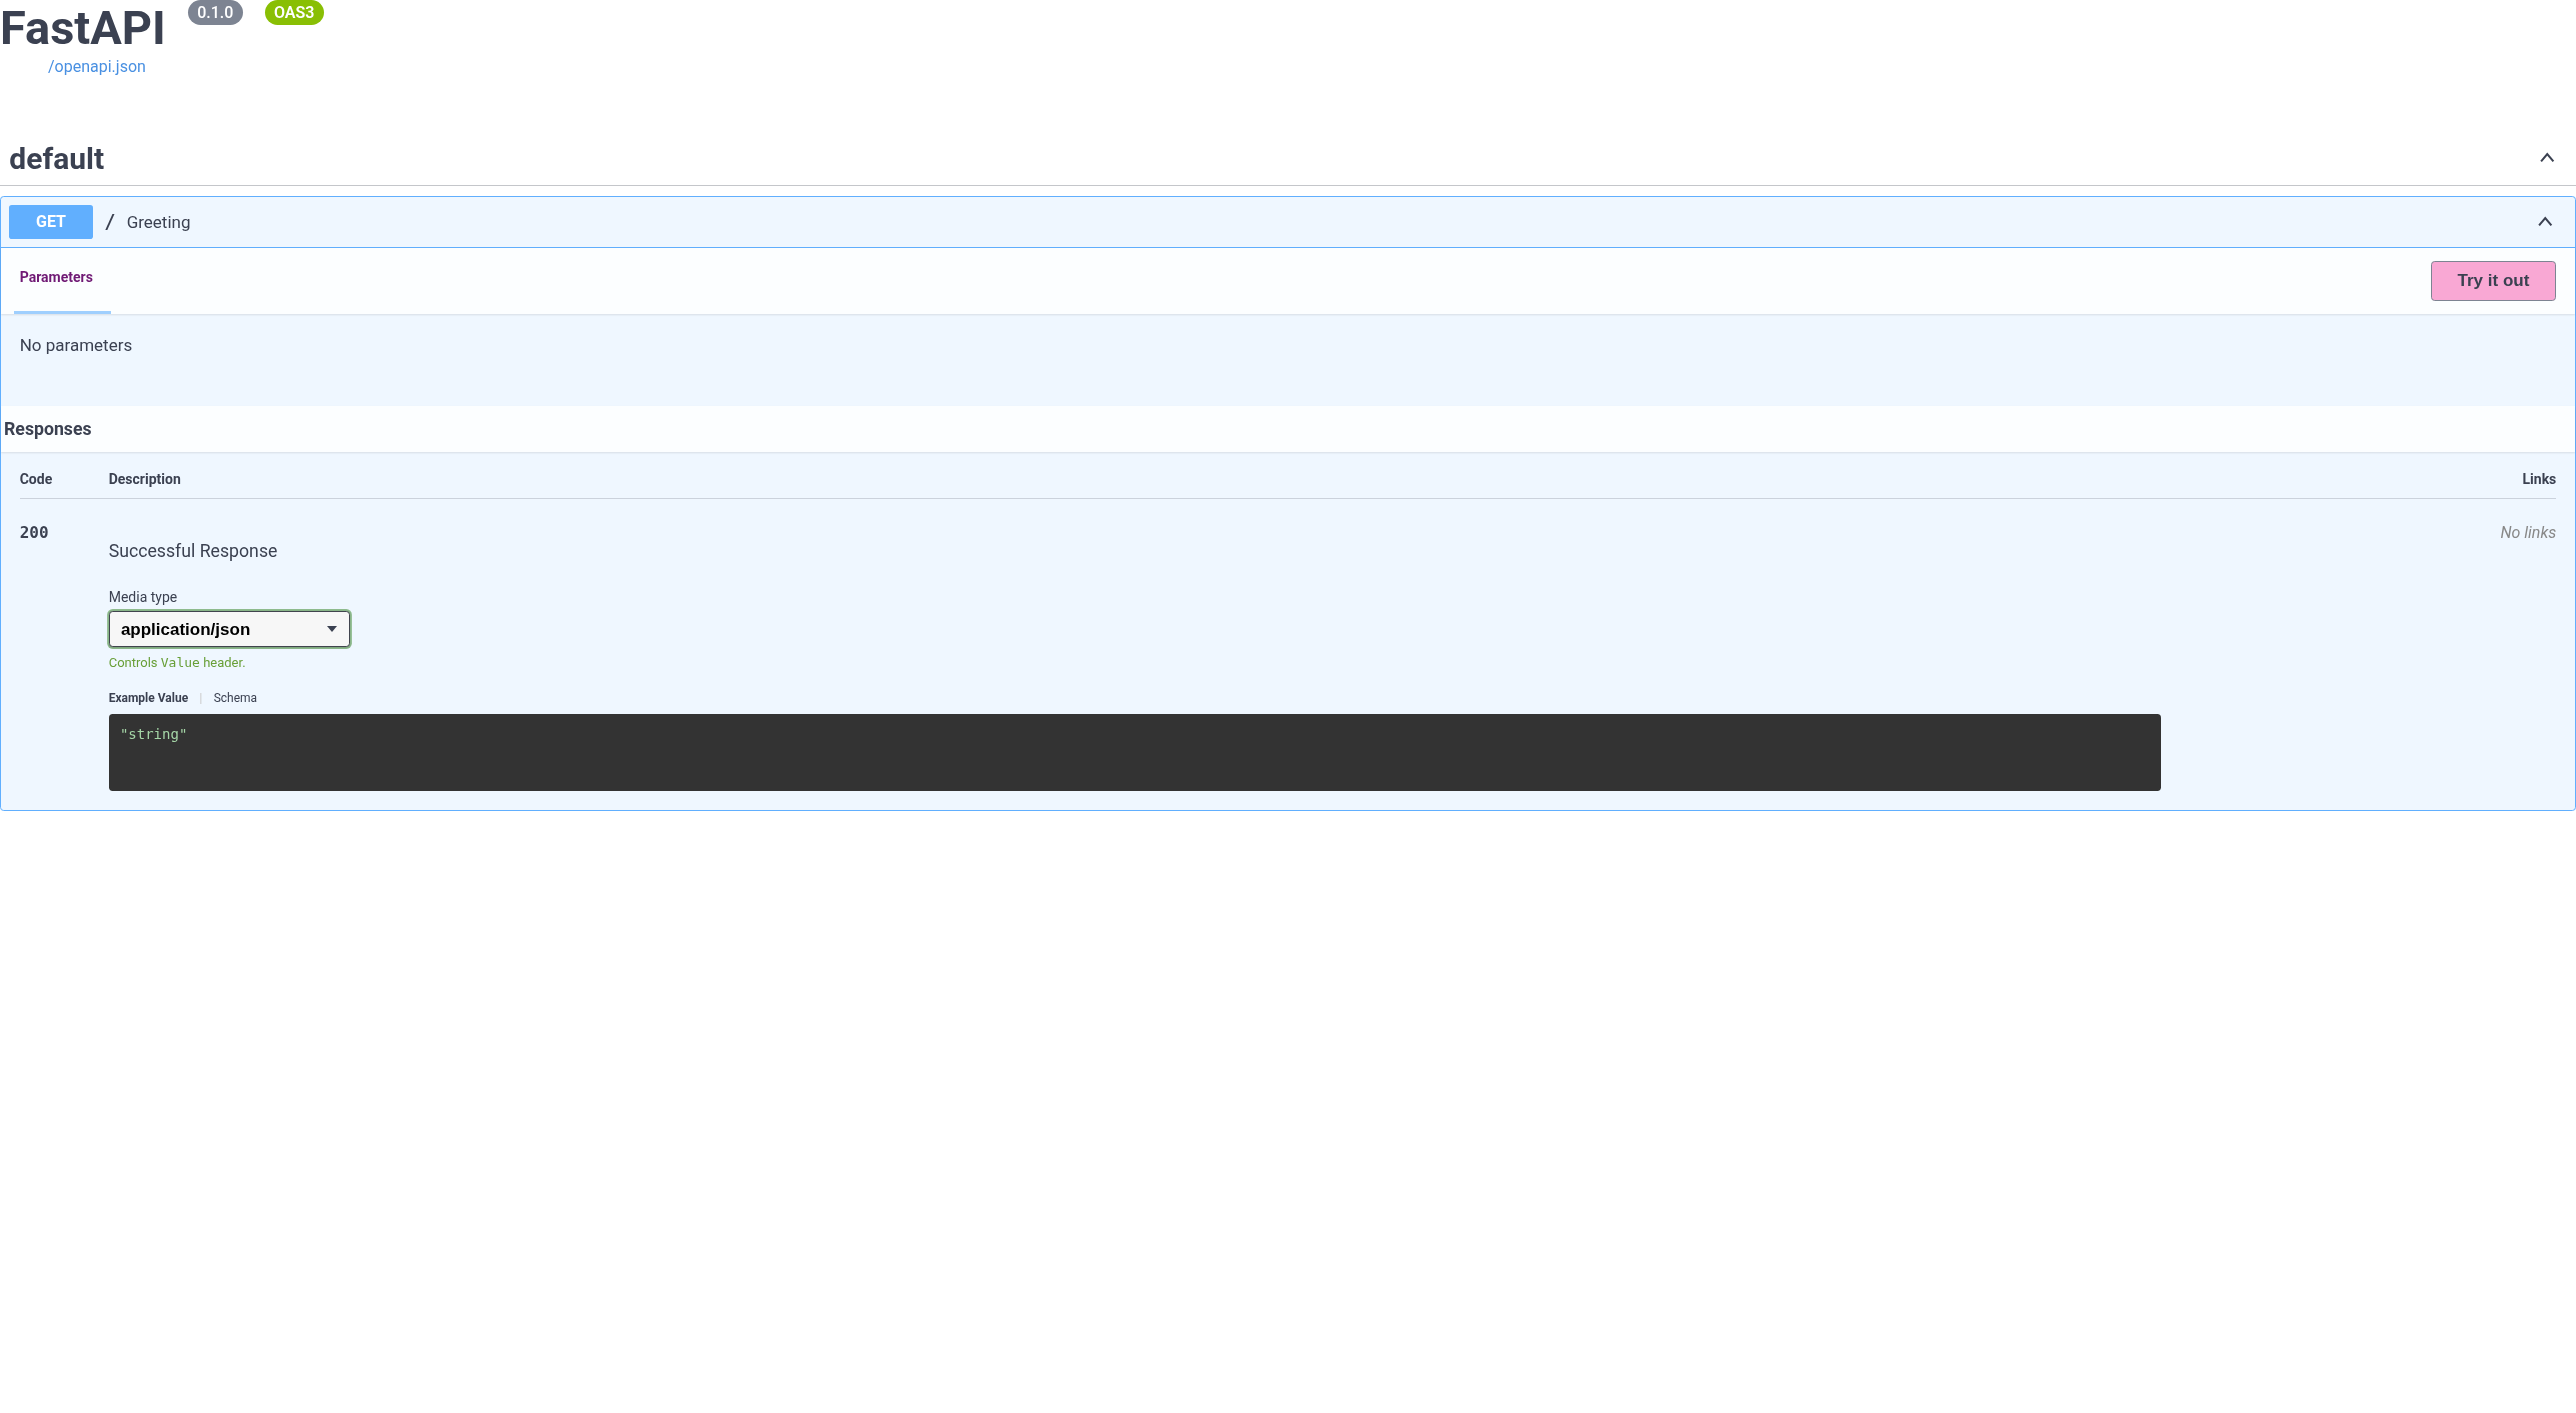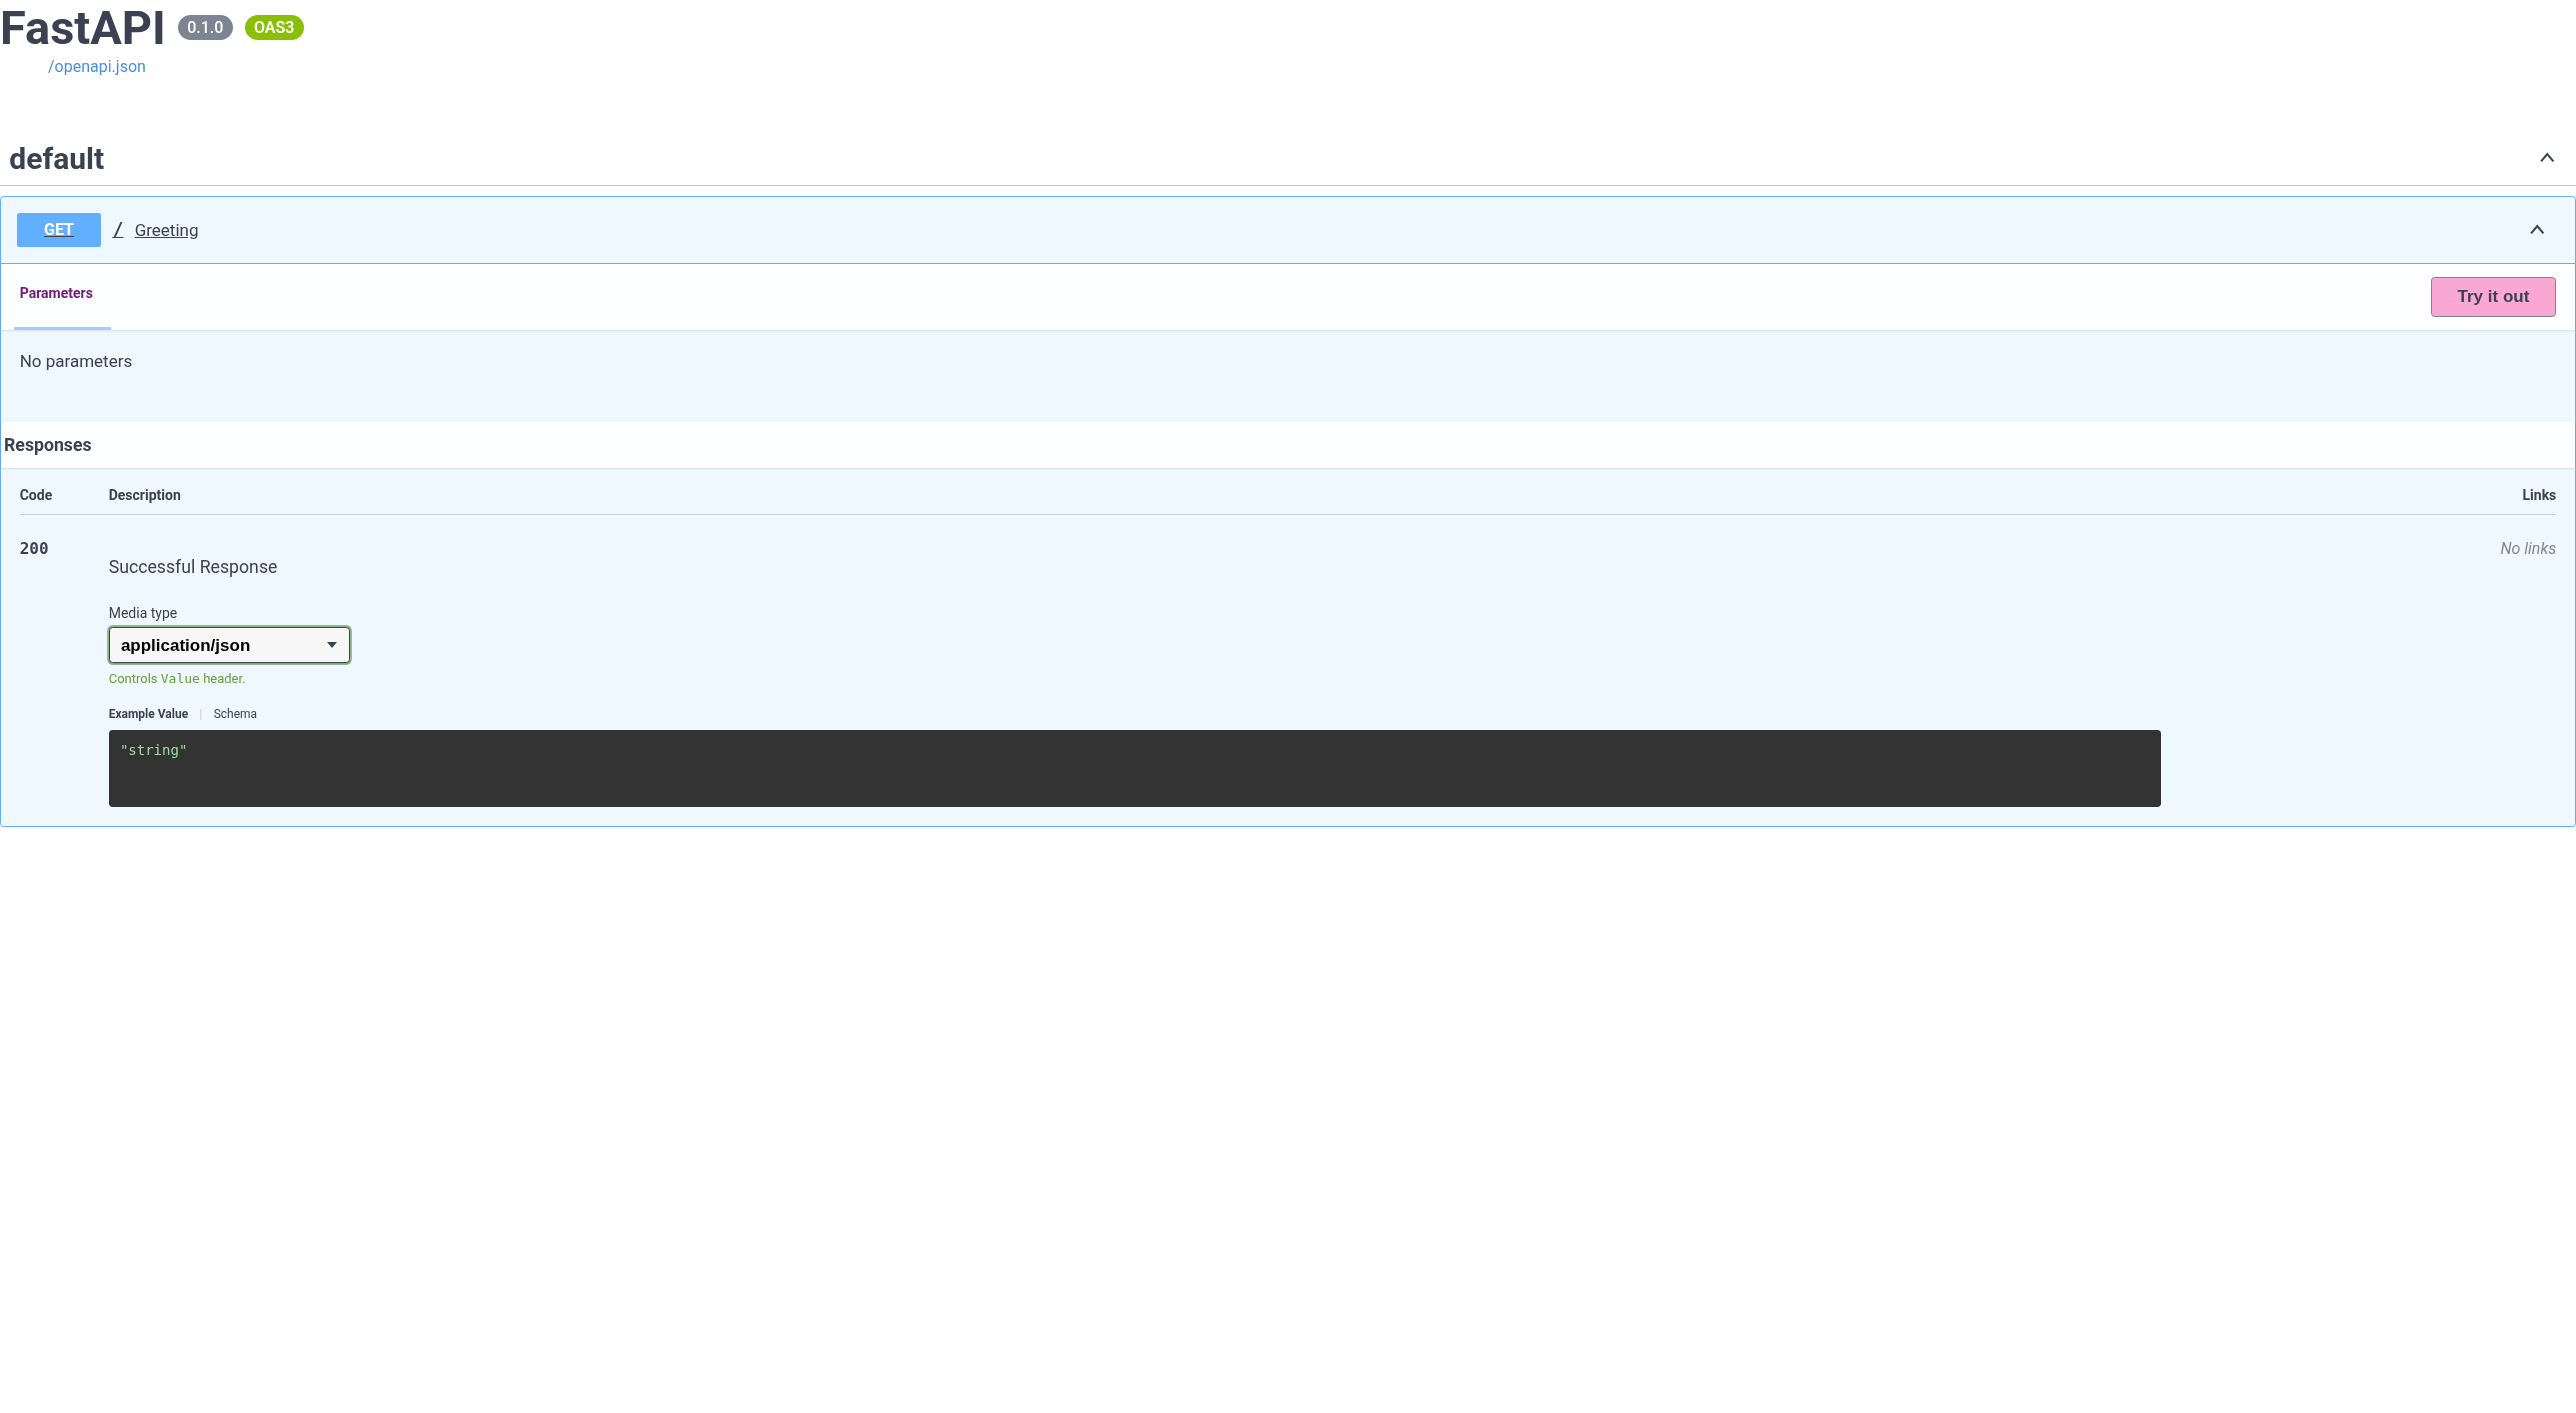--- a/index.html
+++ b/index.html
@@ -13,22 +13,22 @@
       color: #3b4151;
       background: #fff;
     }
     
     .header {
       padding: 0;
     }
     
     .title-row {
       display: flex;
-      align-items: center;
-      gap: 12px;
+      align-items: flex-start;
+      gap: 22px;
     }
     
     .api-title {
       font-size: 47px;
       font-weight: 700;
       color: #3b4151;
     }
     
     .version-badge {
       background: #7d8492;
@@ -81,23 +81,22 @@
     .opblock {
       margin: 9.3px 0 0 0;
       border: 0.9px solid #61affe;
       border-radius: 3.7px;
       background: rgba(97, 175, 254, 0.1);
     }
     
     .opblock-summary {
       display: flex;
       align-items: center;
-      padding: 16px;
+      padding: 8px;
       cursor: pointer;
-      text-decoration: underline;
     }
     
     .method-badge {
       background: #61affe;
       color: #fff;
       font-weight: 700;
       font-size: 16px;
       padding: 7.5px 0;
       min-width: 84px;
       text-align: center;

